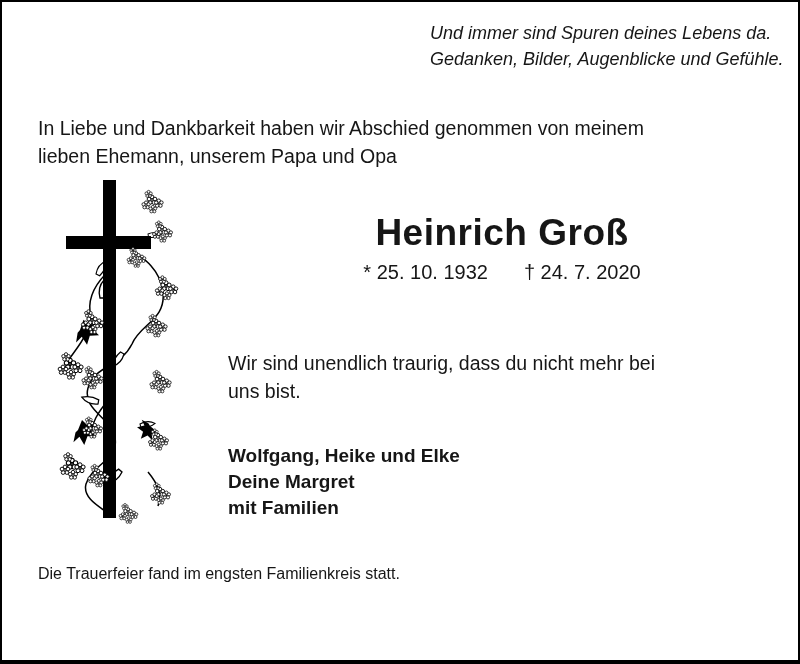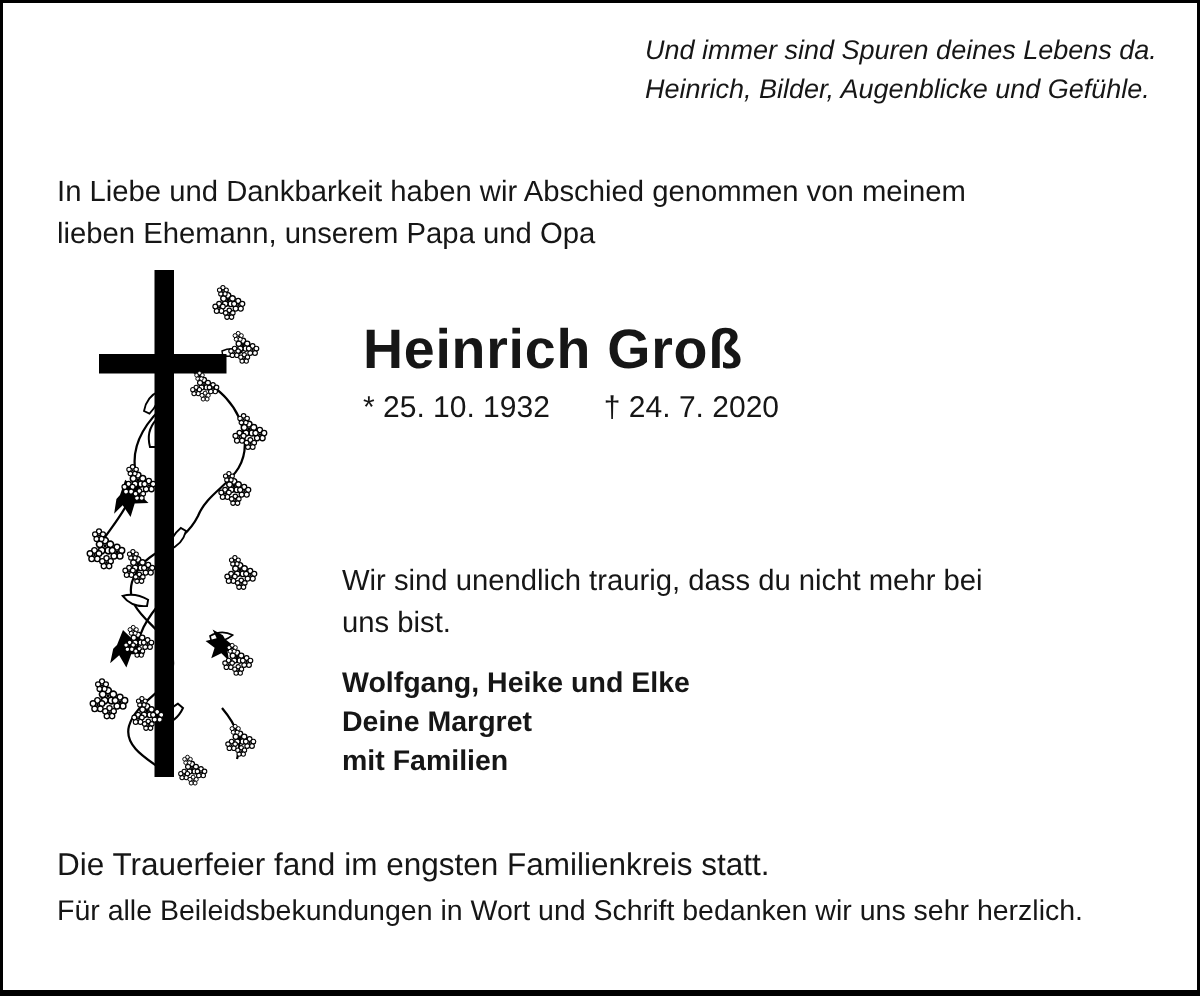--- a/index.html
+++ b/index.html
@@ -38,77 +38,77 @@
     line-height: 28px;
     white-space: nowrap;
   }
   .cross-art {
     position: absolute;
     left: 38px;
     top: 170px;
   }
   .name-block {
     position: absolute;
-    left: 240px;
+    left: 230px;
     top: 210px;
     width: 540px;
+    text-align: center;
   }
   .deceased-name {
     font-size: 37px;
     font-weight: 700;
     letter-spacing: 0.5px;
     line-height: 42px;
     margin: 0;
   }
   .dates {
     margin-top: 7px;
     font-size: 20px;
   }
   .dates .sep { display: inline-block; width: 36px; }
   .sorrow {
     position: absolute;
     left: 226px;
     top: 347px;
     font-size: 19.5px;
     line-height: 28px;
     white-space: nowrap;
-    margin-top: 24px;
   }
   .mourners {
     position: absolute;
     left: 226px;
     top: 441px;
     font-size: 19px;
     font-weight: 700;
     line-height: 26px;
     white-space: nowrap;
   }
   .footer-line-1 {
     position: absolute;
     left: 36px;
     top: 563px;
-    font-size: 21px;
+    font-size: 16px;
     white-space: nowrap;
   }
   .footer-line-2 {
     position: absolute;
     left: 36px;
     top: 595px;
     font-size: 19px;
     white-space: nowrap;
   }
 </style>
 </head>
 <body>
 
 <div class="page">
 
   <div class="motto">
     <div>Und immer sind Spuren deines Lebens da.</div>
-    <div>Heinrich, Bilder, Augenblicke und Gefühle.</div>
+    <div>Gedanken, Bilder, Augenblicke und Gefühle.</div>
   </div>
 
   <div class="intro">
     <div>In Liebe und Dankbarkeit haben wir Abschied genommen von meinem</div>
     <div>lieben Ehemann, unserem Papa und Opa</div>
   </div>
 
   <div class="cross-art">
     <svg width="178" height="358" viewBox="0 0 178 358" xmlns="http://www.w3.org/2000/svg">
       <defs>
@@ -183,15 +183,14 @@
     <div>uns bist.</div>
   </div>
 
   <div class="mourners">
     <div>Wolfgang, Heike und Elke</div>
     <div>Deine Margret</div>
     <div>mit Familien</div>
   </div>
 
   <div class="footer-line-1">Die Trauerfeier fand im engsten Familienkreis statt.</div>
-  <div class="footer-line-2">Für alle Beileidsbekundungen in Wort und Schrift bedanken wir uns sehr herzlich.</div>
 
 </div>
 
 </body></html>

